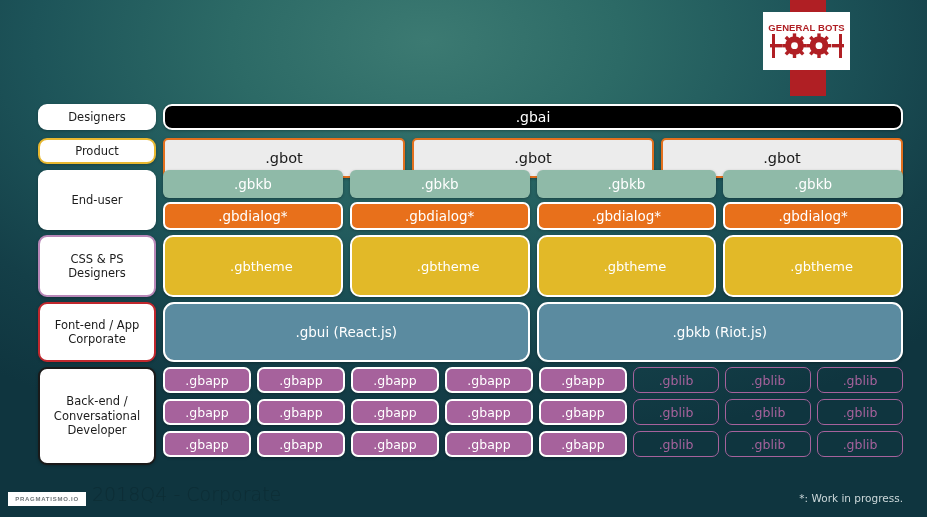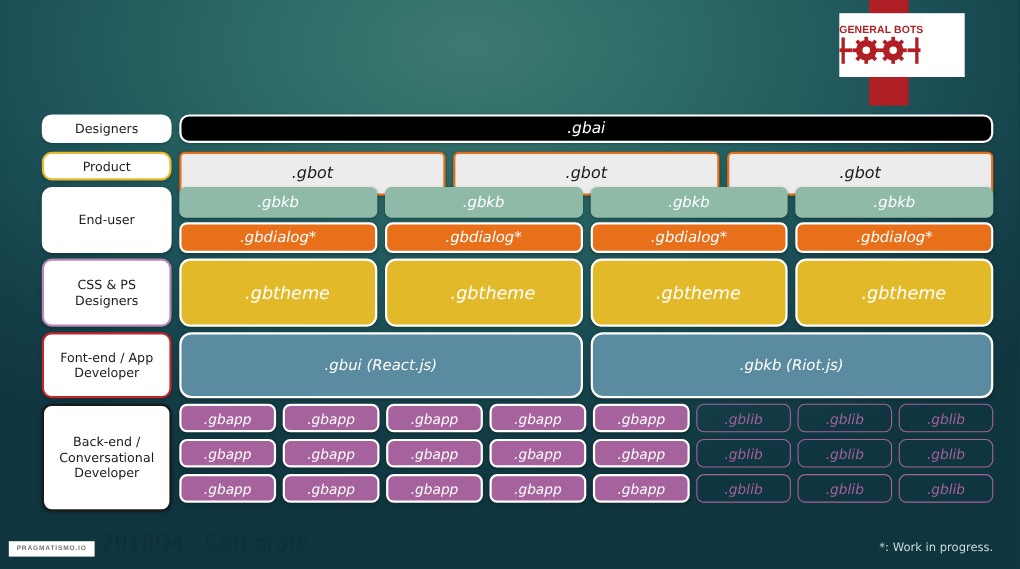--- a/index.html
+++ b/index.html
@@ -55,25 +55,26 @@
     top: 0;
     width: 36px;
     height: 96px;
     background: #b01f24;
   }
 
   #logo-card {
     position: absolute;
     left: 763px;
     top: 12px;
-    width: 114px;
+    width: 87px;
     height: 58px;
     background: #ffffff;
     display: flex;
     flex-direction: column;
+    align-items: center;
     justify-content: center;
     gap: 1px;
   }
 
   #logo-text {
     font-size: 9.5px;
     font-weight: bold;
     color: #b01f24;
     letter-spacing: 0.1px;
     font-family: "Liberation Sans", sans-serif;
@@ -130,21 +131,20 @@
     flex: 1 1 0;
     border-radius: 7px;
     display: flex;
     align-items: center;
     justify-content: center;
     text-align: right;
     font-family: "DejaVu Sans", sans-serif;
     white-space: nowrap;
     overflow: hidden;
     box-shadow: 0 1px 3px rgba(0,0,0,0.28);
-    font-style: italic;
   }
 
   
   .c-gbai {
     background: #000000;
     border: 2px solid #ffffff;
     color: #ffffff;
     font-size: 14px;
     border-radius: 9px;
   }
@@ -166,21 +166,21 @@
     background: #e8701b;
     border: 2px solid #ffffff;
     color: #ffffff;
     font-size: 13.5px;
     border-radius: 7px;
   }
   .c-gbtheme {
     background: #e2b928;
     border: 2px solid #ffffff;
     color: #ffffff;
-    font-size: 16px;
+    font-size: 13px;
     border-radius: 10px;
     padding-left: 17px;
   }
   .c-gbui {
     background: #5b8ba0;
     border: 2px solid #ffffff;
     color: #ffffff;
     font-size: 13.5px;
     border-radius: 11px;
   }
@@ -298,21 +298,21 @@
       </div>
     </div>
   </div>
 
   <div id="stack">
     <div class="role-col" id="role-col">
         <div class="role-box" style="top: 8px; height: 26px; border-color: rgb(255, 255, 255);">Designers</div>
         <div class="role-box" style="top: 42px; height: 26px; border-color: rgb(232, 184, 48);">Product</div>
         <div class="role-box" style="top: 74px; height: 60px; border-color: rgb(255, 255, 255);">End-user</div>
         <div class="role-box" style="top: 139px; height: 62px; border-color: rgb(184, 135, 184);">CSS &amp; PS Designers</div>
-        <div class="role-box" style="top: 206px; height: 60px; border-color: rgb(192, 39, 45);">Font-end / App Developer</div>
+        <div class="role-box" style="top: 206px; height: 60px; border-color: rgb(192, 39, 45);">Font-end / App Corporate</div>
         <div class="role-box" style="top: 271px; height: 98px; border-color: rgb(26, 26, 26);">Back-end / Conversational Developer</div>
       </div>
     <div class="rows" id="rows-host">
         <div class="row" style="top: 8px; height: 26px;">
           <div class="cell c-gbai">.gbai</div>
         </div>
         <div class="row" style="top: 42px; height: 40px;">
           <div class="cell c-gbot">.gbot</div>
           <div class="cell c-gbot">.gbot</div>
           <div class="cell c-gbot">.gbot</div>

